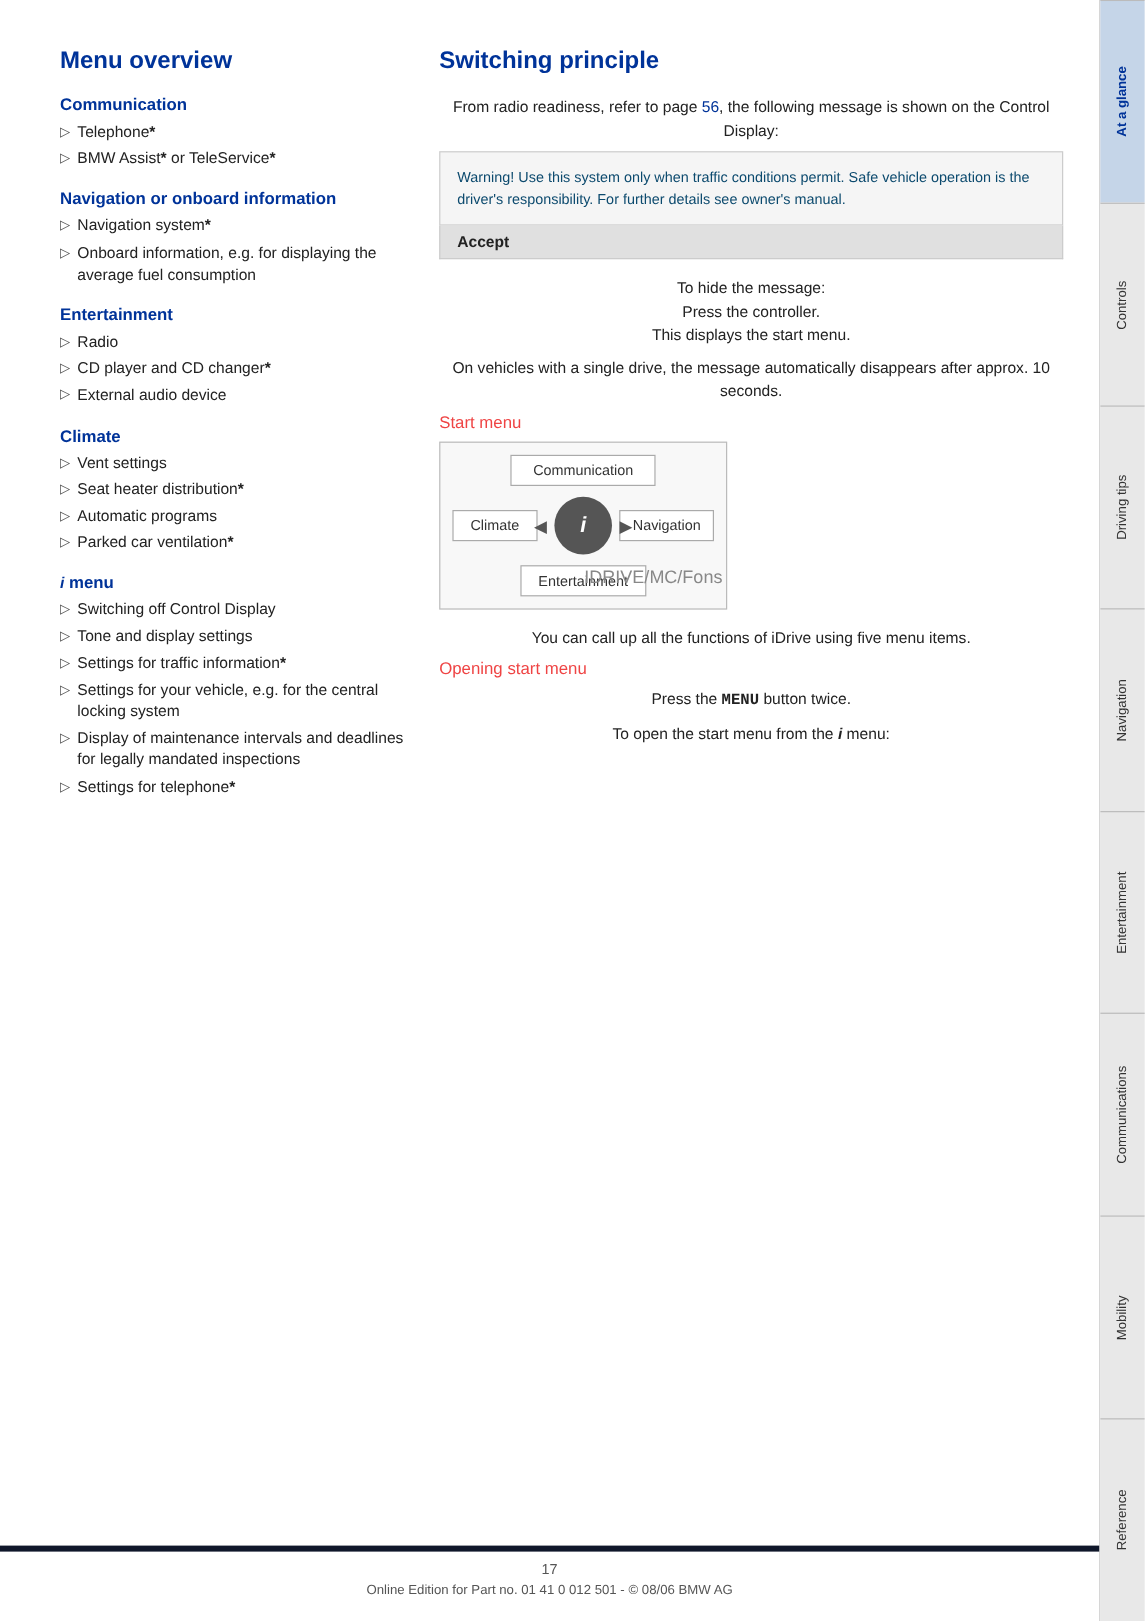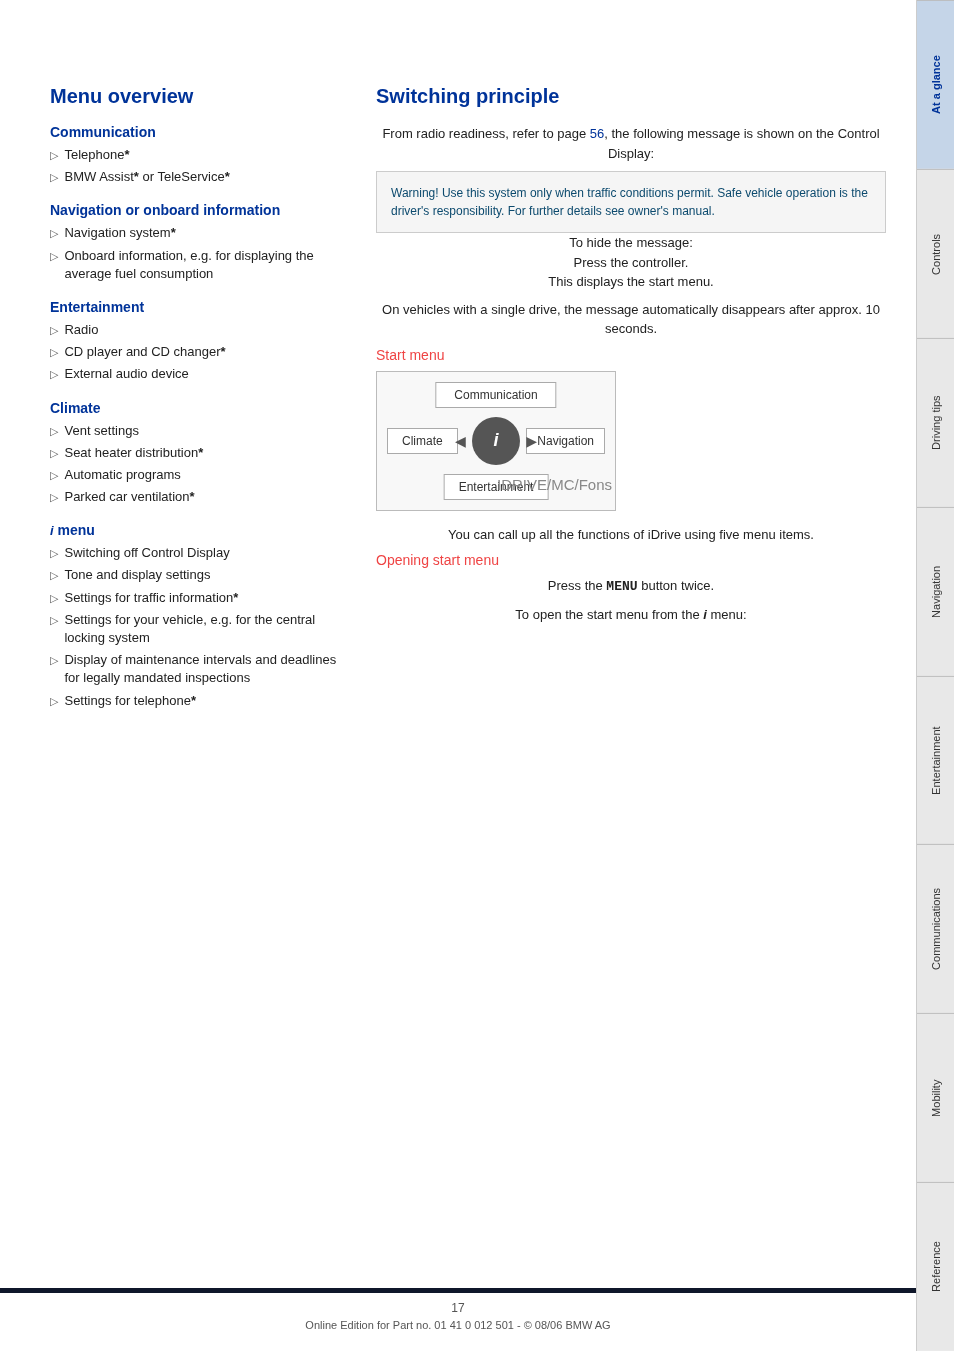--- a/index.html
+++ b/index.html
@@ -43,22 +43,21 @@
       background: #c5d5e8;
       font-weight: bold;
       color: #003399;
     }
 
     
     .main-content {
       margin-right: 38px;
       padding: 40px 30px 30px 50px;
       display: flex;
-      gap: 36px;
-      margin-top: 45px;
+      gap: 26px;
     }
 
     
     .left-col {
       flex: 0 0 290px;
       max-width: 290px;
     }
 
     
     .right-col {
@@ -389,20 +388,23 @@
 
   <div class="right-col">
     <h1 class="page-title">Switching principle</h1>
 
     <p class="body-text">
       From radio readiness, refer to page <span style="color:#003399;">56</span>, the following message is shown on the Control Display:
     </p>
 
     <div class="warning-box">
       <span>Warning! Use this system only when traffic conditions permit. Safe vehicle operation is the driver's responsibility. For further details see owner's manual.</span>
+    </div>
+    <div class="accept-bar">
+      <span>Accept</span>
     </div>
 
     <p class="body-text">
       To hide the message:<br>
       Press the controller.<br>
       This displays the start menu.
     </p>
 
     <p class="body-text">On vehicles with a single drive, the message automatically disappears after approx. 10 seconds.</p>
 

